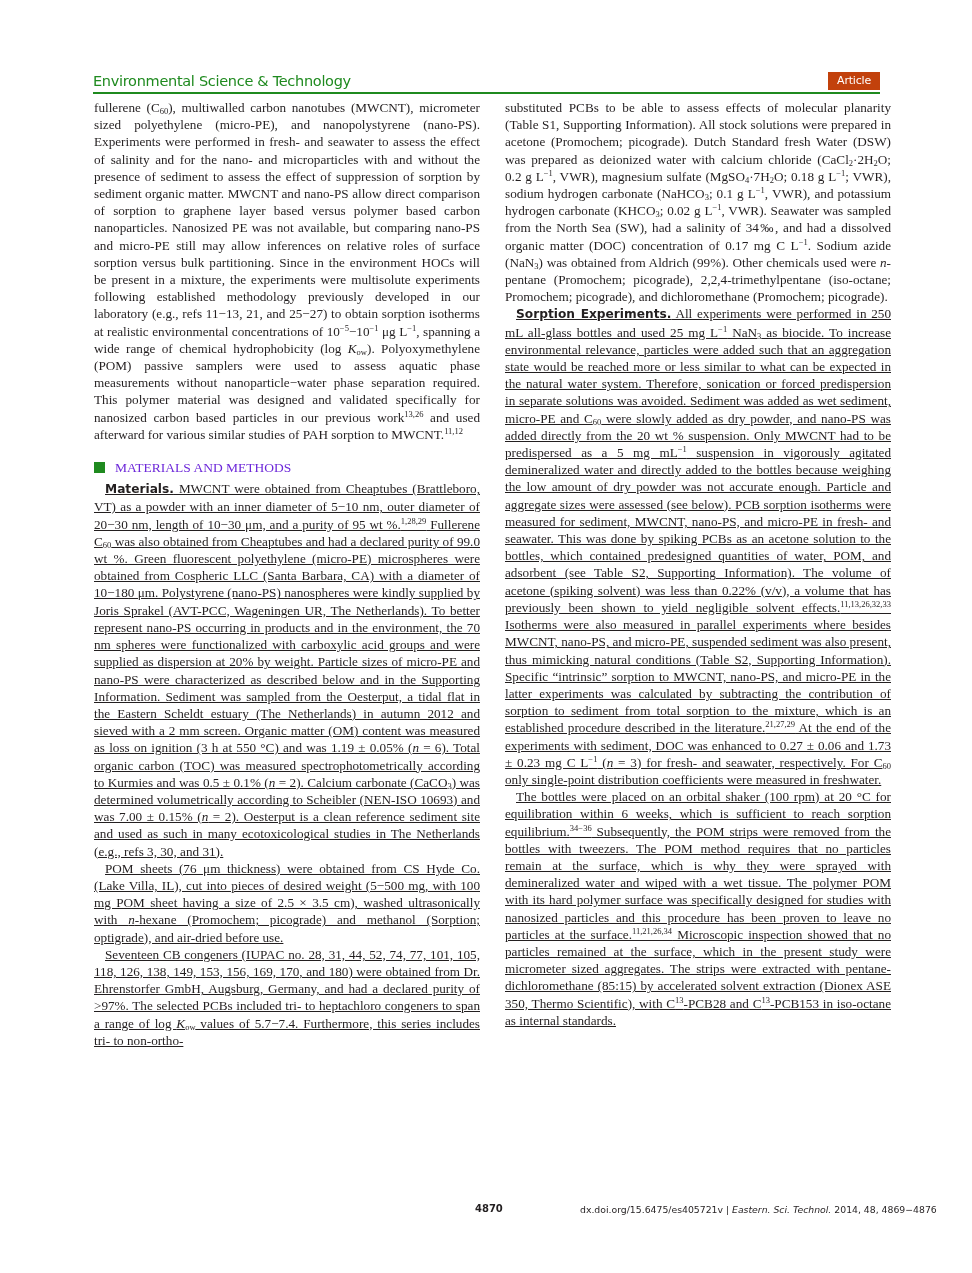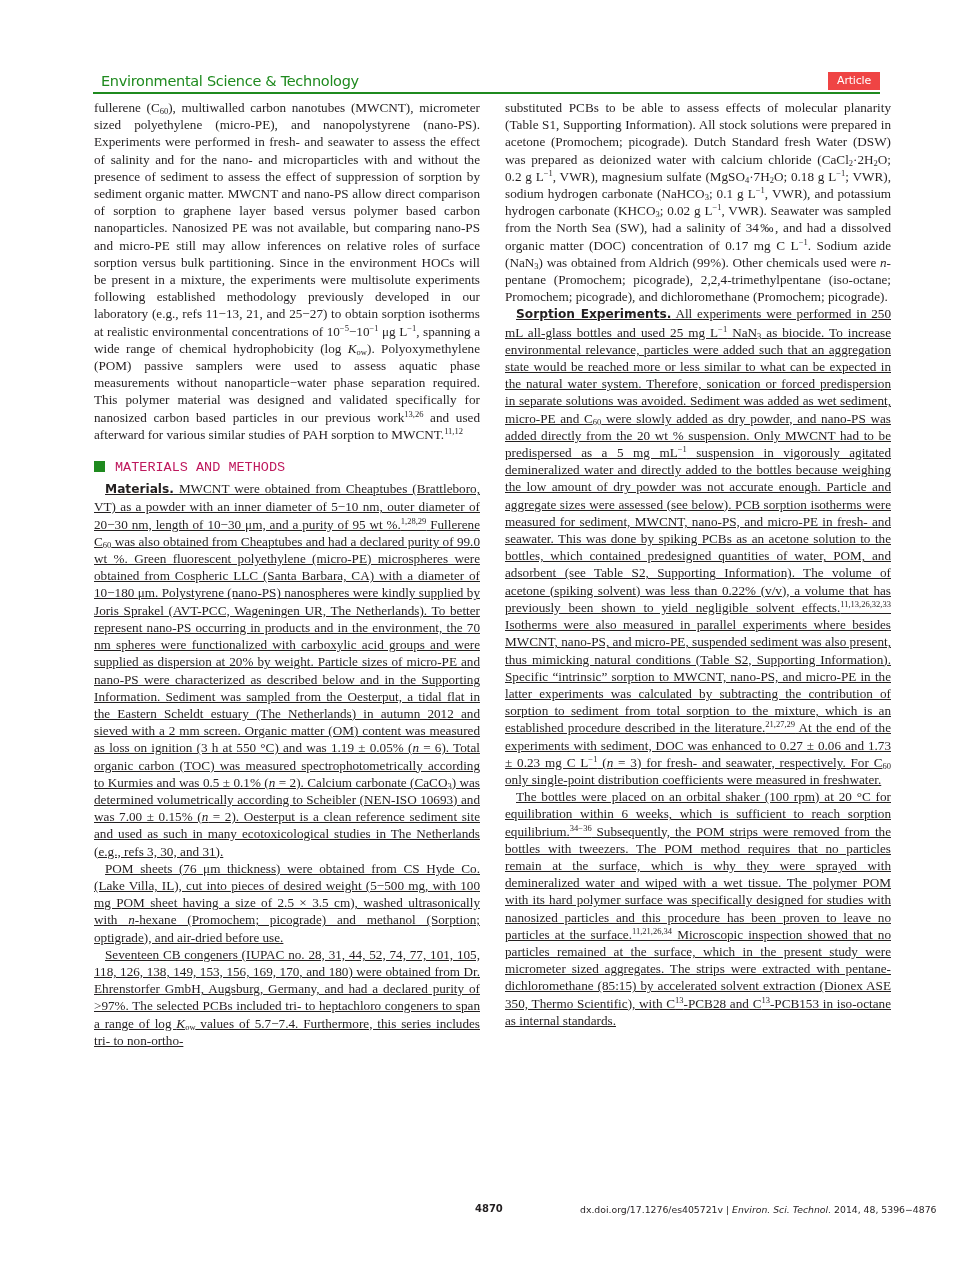--- a/index.html
+++ b/index.html
@@ -1,30 +1,30 @@
 <!DOCTYPE html>
 <html><head>
 <meta charset="utf-8">
 <style>
   html, body { margin: 0; padding: 0; background: #ffffff; }
   body { width: 972px; height: 1273px; position: relative; overflow: hidden; }
   .page { position: absolute; left: 0; top: 0; width: 972px; height: 1273px; }
   .header { position: absolute; left: 93px; top: 72px; width: 787px; height: 20px; }
-  .journal-title { position: absolute; left: 8px; top: 1px; font-family: "DejaVu Sans", sans-serif; font-size: 14.5px; color: #1f8a1f; letter-spacing: -0.3px; white-space: nowrap; text-align: right; }
-  .article-badge { position: absolute; right: 0; top: 0; background: #ef4444; color: #ffffff; font-family: "DejaVu Sans", sans-serif; font-size: 11px; padding: 2px 9px 3px 9px; letter-spacing: -0.2px; }
+  .journal-title { position: absolute; left: 0; top: 1px; font-family: "DejaVu Sans", sans-serif; font-size: 14.5px; color: #1f8a1f; letter-spacing: -0.3px; white-space: nowrap; text-align: right; }
+  .article-badge { position: absolute; right: 0; top: 0; background: #c2410c; color: #ffffff; font-family: "DejaVu Sans", sans-serif; font-size: 11px; padding: 2px 9px 3px 9px; letter-spacing: -0.2px; }
   .header-rule { position: absolute; left: 93px; top: 92px; width: 787px; height: 2px; background: #1f8a1f; }
   .col { position: absolute; top: 99px; width: 386px; font-family: "Liberation Serif", serif; font-size: 13.2px; line-height: 17.2px; color: #231f20; text-align: justify; }
   .col.left { left: 94px; }
   .col.right { left: 505px; }
   .col p { margin: 0; }
   .col p.indent { text-indent: 11px; text-decoration: underline; }
   .run-head { font-family: "DejaVu Sans", sans-serif; font-weight: bold; font-size: 12.2px; }
   sup { font-size: 8.5px; line-height: 0; vertical-align: 5px; }
   sub { font-size: 8.5px; line-height: 0; vertical-align: -2px; }
-  .section-heading { margin: 16px 0 4px 0; font-family: Liberation Mono, monospace; font-size: 13.5px; color: #be185d; letter-spacing: 0px; white-space: nowrap; }
+  .section-heading { margin: 16px 0 4px 0; font-family: Liberation Serif, serif; font-size: 13.5px; color: #6d28d9; letter-spacing: 0px; white-space: nowrap; }
   .section-heading .square { display: inline-block; width: 11px; height: 11px; background: #1f8a1f; margin-right: 10px; vertical-align: -1px; }
   .footer { position: absolute; top: 1203px; left: 0; width: 972px; height: 16px; font-family: "DejaVu Sans", sans-serif; font-size: 9.3px; color: #231f20; }
   .page-number { position: absolute; left: 475px; top: 0; font-weight: bold; font-size: 10px; }
   .citation { position: absolute; left: 580px; top: 1px; white-space: nowrap; }
   .citation i { font-style: italic; }
 </style>
 </head>
 <body>
 
 <div class="page">
@@ -50,16 +50,16 @@
   <div class="col right">
     <p><span>substituted PCBs to be able to assess effects of molecular planarity (Table S1, Supporting Information). All stock solutions were prepared in acetone (Promochem; picograde). Dutch Standard fresh Water (DSW) was prepared as deionized water with calcium chloride (CaCl</span><sub>2</sub><span>·2H</span><sub>2</sub><span>O; 0.2 g L</span><sup>−1</sup><span>, VWR), magnesium sulfate (MgSO</span><sub>4</sub><span>·7H</span><sub>2</sub><span>O; 0.18 g L</span><sup>−1</sup><span>; VWR), sodium hydrogen carbonate (NaHCO</span><sub>3</sub><span>; 0.1 g L</span><sup>−1</sup><span>, VWR), and potassium hydrogen carbonate (KHCO</span><sub>3</sub><span>; 0.02 g L</span><sup>−1</sup><span>, VWR). Seawater was sampled from the North Sea (SW), had a salinity of 34‰, and had a dissolved organic matter (DOC) concentration of 0.17 mg C L</span><sup>−1</sup><span>. Sodium azide (NaN</span><sub>3</sub><span>) was obtained from Aldrich (99%). Other chemicals used were </span><i>n</i><span>-pentane (Promochem; picograde), 2,2,4-trimethylpentane (iso-octane; Promochem; picograde), and dichloromethane (Promochem; picograde).</span></p>
 
     <p class="indent"><span class="run-head">Sorption Experiments.</span><span> All experiments were performed in 250 mL all-glass bottles and used 25 mg L</span><sup>−1</sup><span> NaN</span><sub>3</sub><span> as biocide. To increase environmental relevance, particles were added such that an aggregation state would be reached more or less similar to what can be expected in the natural water system. Therefore, sonication or forced predispersion in separate solutions was avoided. Sediment was added as wet sediment, micro-PE and C</span><sub>60</sub><span> were slowly added as dry powder, and nano-PS was added directly from the 20 wt % suspension. Only MWCNT had to be predispersed as a 5 mg mL</span><sup>−1</sup><span> suspension in vigorously agitated demineralized water and directly added to the bottles because weighing the low amount of dry powder was not accurate enough. Particle and aggregate sizes were assessed (see below). PCB sorption isotherms were measured for sediment, MWCNT, nano-PS, and micro-PE in fresh- and seawater. This was done by spiking PCBs as an acetone solution to the bottles, which contained predesigned quantities of water, POM, and adsorbent (see Table S2, Supporting Information). The volume of acetone (spiking solvent) was less than 0.22% (v/v), a volume that has previously been shown to yield negligible solvent effects.</span><sup>11,13,26,32,33</sup><span> Isotherms were also measured in parallel experiments where besides MWCNT, nano-PS, and micro-PE, suspended sediment was also present, thus mimicking natural conditions (Table S2, Supporting Information). Specific “intrinsic” sorption to MWCNT, nano-PS, and micro-PE in the latter experiments was calculated by subtracting the contribution of sorption to sediment from total sorption to the mixture, which is an established procedure described in the literature.</span><sup>21,27,29</sup><span> At the end of the experiments with sediment, DOC was enhanced to 0.27 ± 0.06 and 1.73 ± 0.23 mg C L</span><sup>−1</sup><span> (</span><i>n</i><span> = 3) for fresh- and seawater, respectively. For C</span><sub>60</sub><span> only single-point distribution coefficients were measured in freshwater.</span></p>
 
     <p class="indent"><span>The bottles were placed on an orbital shaker (100 rpm) at 20 °C for equilibration within 6 weeks, which is sufficient to reach sorption equilibrium.</span><sup>34−36</sup><span> Subsequently, the POM strips were removed from the bottles with tweezers. The POM method requires that no particles remain at the surface, which is why they were sprayed with demineralized water and wiped with a wet tissue. The polymer POM with its hard polymer surface was specifically designed for studies with nanosized particles and this procedure has been proven to leave no particles at the surface.</span><sup>11,21,26,34</sup><span> Microscopic inspection showed that no particles remained at the surface, which in the present study were micrometer sized aggregates. The strips were extracted with pentane-dichloromethane (85:15) by accelerated solvent extraction (Dionex ASE 350, Thermo Scientific), with C</span><sup>13</sup><span>-PCB28 and C</span><sup>13</sup><span>-PCB153 in iso-octane as internal standards.</span></p>
   </div>
 
   <div class="footer">
     <span class="page-number">4870</span>
-    <span class="citation"><span>dx.doi.org/17.1276/es405721v</span><span> | </span><i>Environ. Sci. Technol.</i><span> 2014, 48, 5396−4876</span></span>
+    <span class="citation"><span>dx.doi.org/15.6475/es405721v</span><span> | </span><i>Eastern. Sci. Technol.</i><span> 2014, 48, 4869−4876</span></span>
   </div>
 
 </div>
 
 </body></html>

